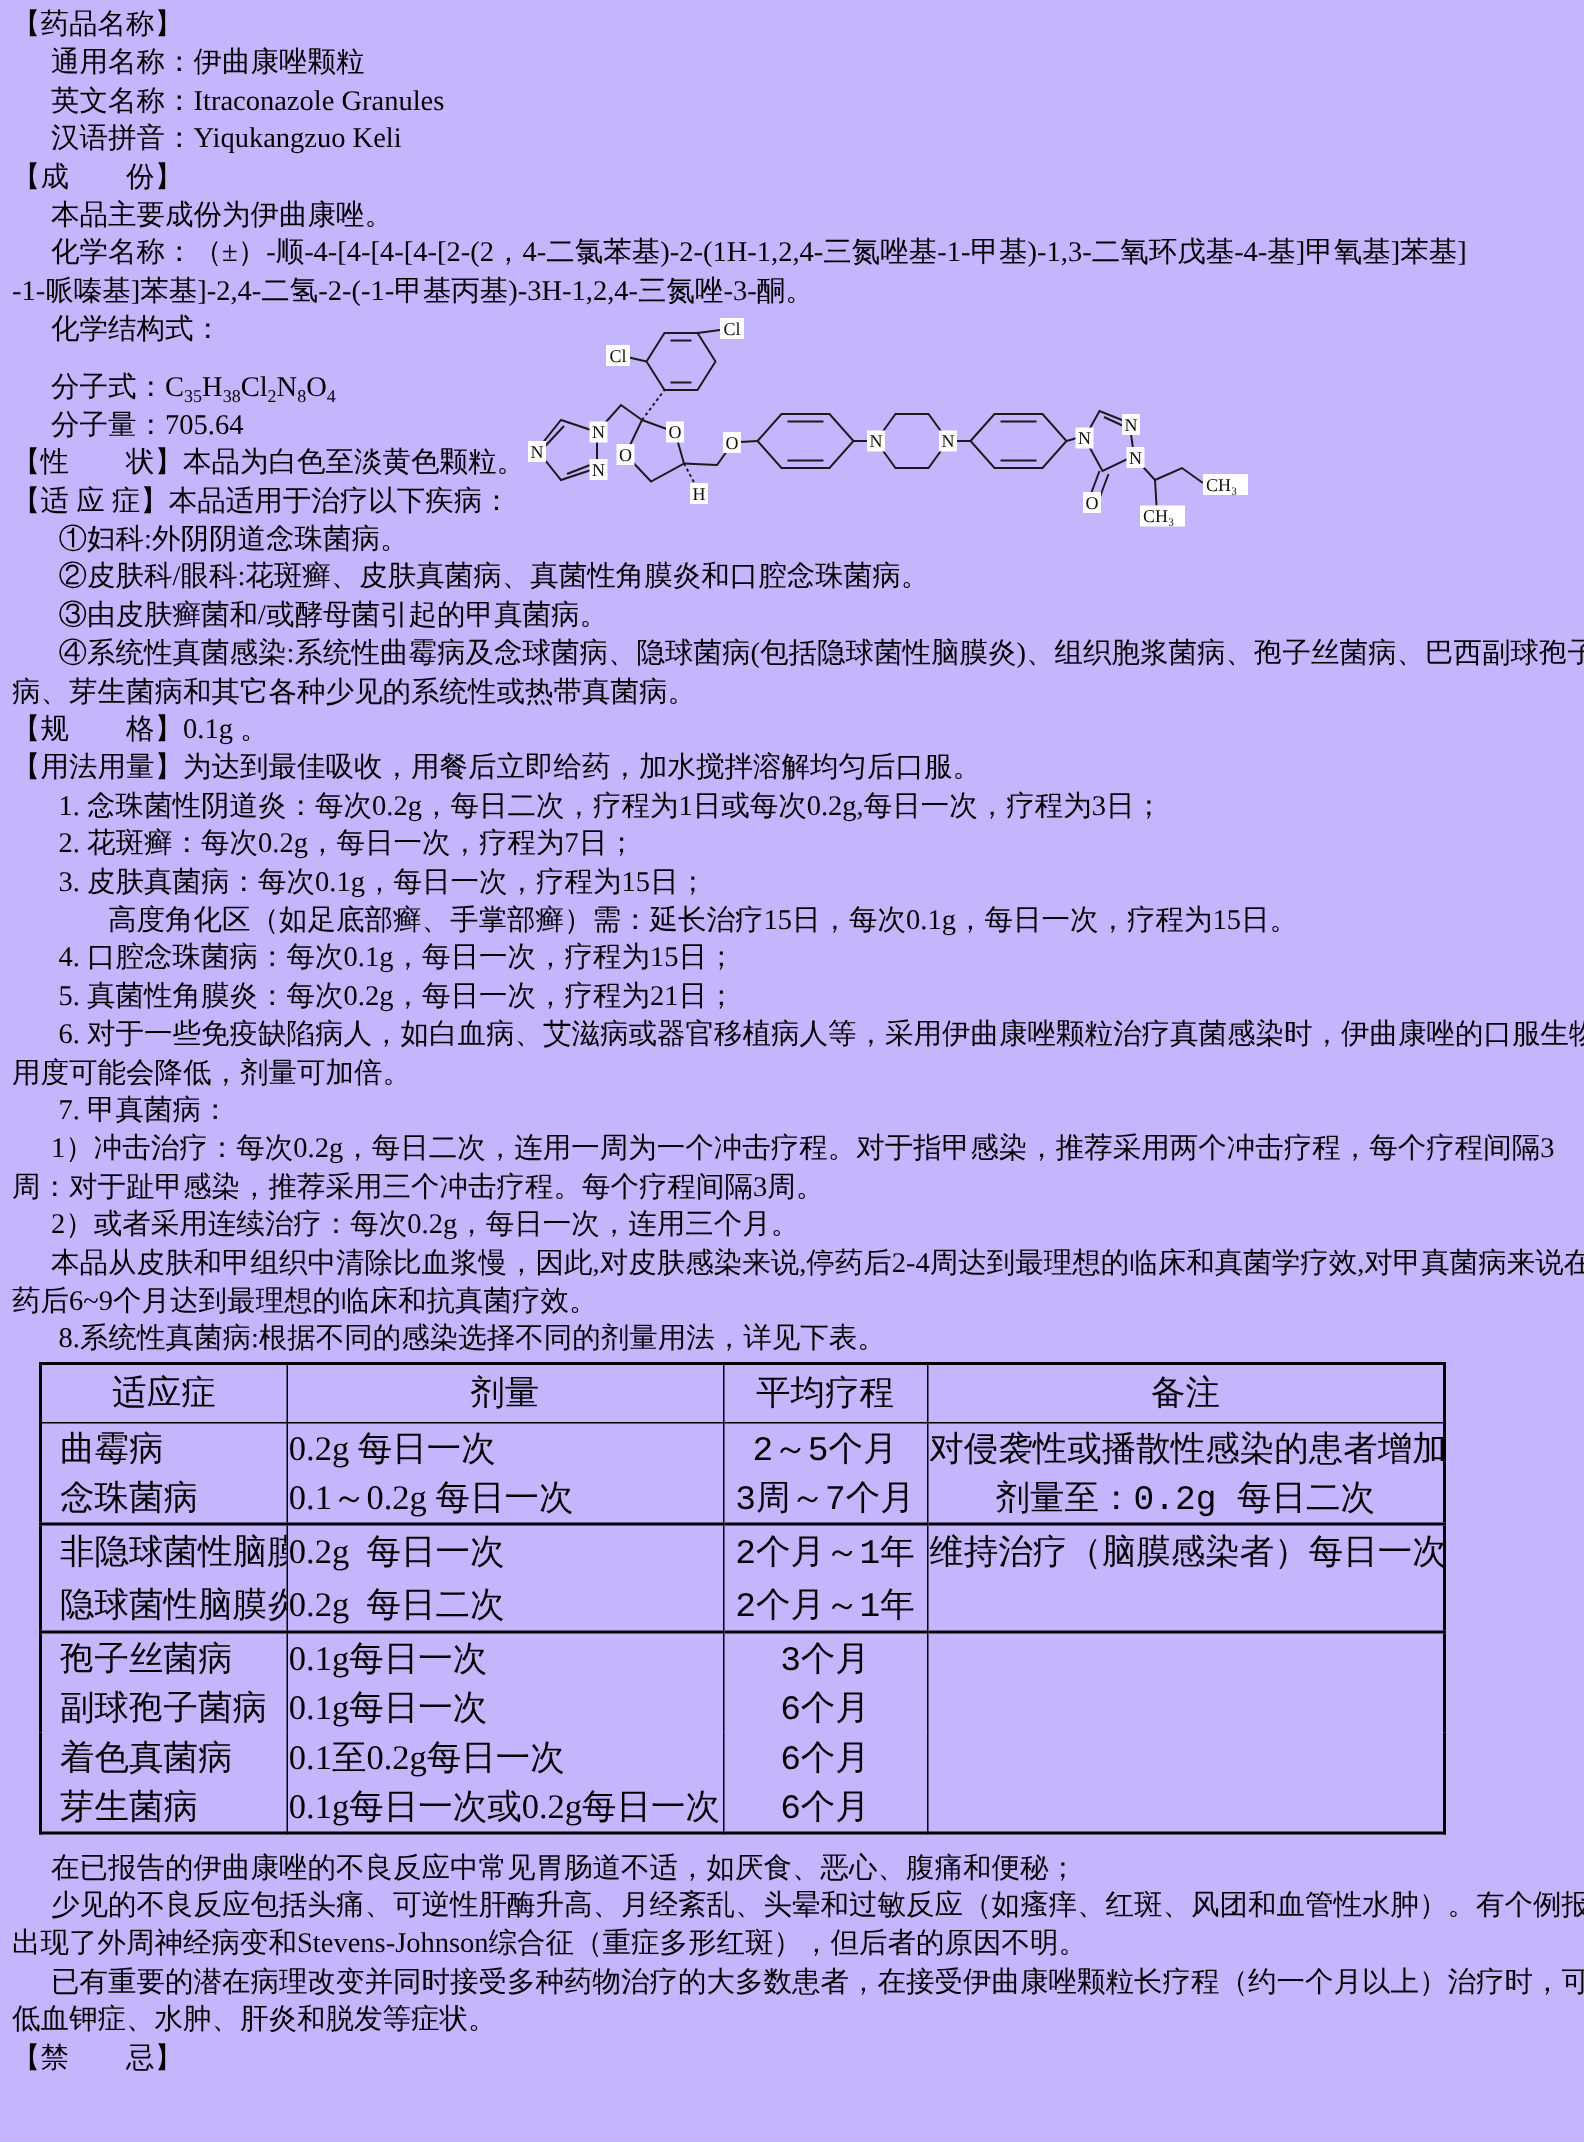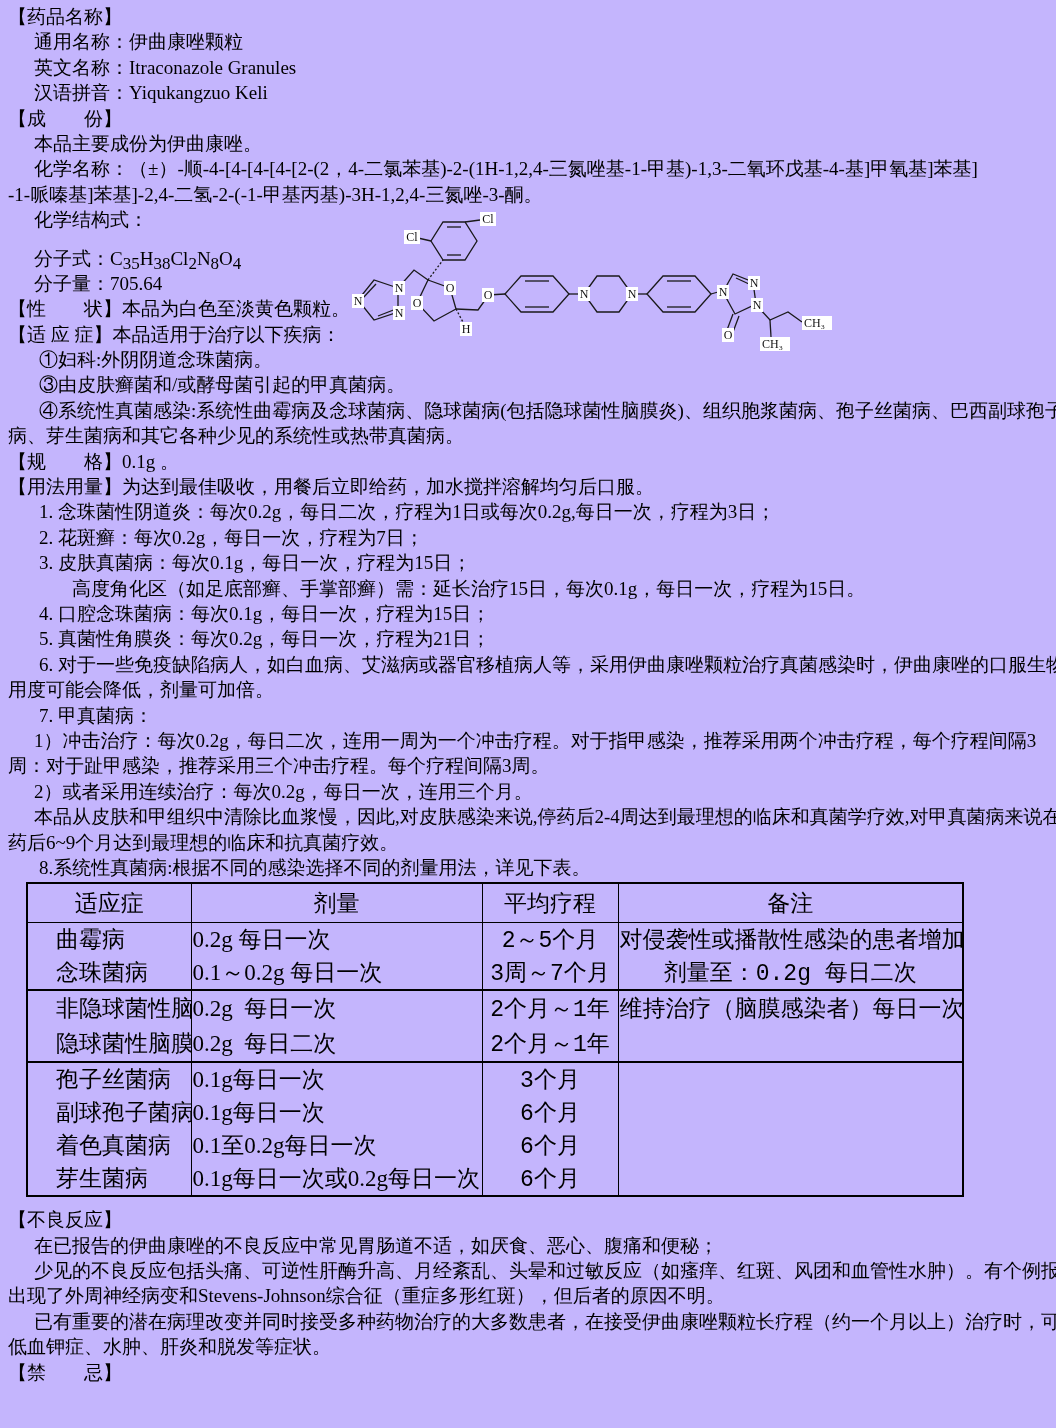--- a/index.html
+++ b/index.html
@@ -5,32 +5,32 @@
   html,body{margin:0;padding:0;background:#fff;}
   .page{position:relative;width:1056px;height:1428px;background:#c4b5fd;color:#000;
         font-family:"Liberation Serif","DejaVu Serif",serif;overflow:hidden;
         padding:4px 8px 0 8px;box-sizing:border-box;}
   .line{height:25.4px;line-height:25.4px;font-size:19px;white-space:pre;}
   .ind0{padding-left:0;}
   .ind1{padding-left:26px;}
   .ind2{padding-left:31px;}
   .ind3{padding-left:64px;}
   .spacer{height:13px;}
-  sub{font-size:17px;line-height:0;vertical-align:-4px;font-family:Liberation Serif, serif;}
+  sub{font-size:12px;line-height:0;vertical-align:-4px;font-family:Liberation Serif, serif;}
   .structure{position:absolute;left:352px;top:210px;width:505px;height:150px;}
   .structure svg{display:block;}
   .structure text{font-family:"Liberation Serif","DejaVu Serif",serif;font-size:12px;fill:#111;}
   table.dose{border-collapse:collapse;table-layout:fixed;width:936px;margin:2px 0 10px 18px;
              border:2px solid #000;font-size:23px;}
   table.dose th,table.dose td{border-left:1px solid #000;border-right:1px solid #000;
              font-weight:normal;white-space:pre;overflow:hidden;}
   table.dose thead th{border-bottom:1px solid #000;height:36px;text-align:center;}
   table.dose tbody+tbody tr:first-child td{border-top:2px solid #000;}
   tbody.g1 td{height:29px;} tbody.g2 td{height:33px;} tbody.g3 td{height:30px;}
-  td.c1{padding-left:28px;} td.c2{}
+  td.c1{padding-left:12px;} td.c2{}
   td.c3,td.c4{text-align:center;font-family:Liberation Mono, monospace;}
 </style>
 </head>
 <body>
 
 <div class="page">
 
   <div id="top-lines">
       <div class="line ind0">【药品名称】</div>
       <div class="line ind1">通用名称：伊曲康唑颗粒</div>
@@ -40,20 +40,21 @@
       <div class="line ind1">本品主要成份为伊曲康唑。</div>
       <div class="line ind1">化学名称：（±）-顺-4-[4-[4-[4-[2-(2，4-二氯苯基)-2-(1H-1,2,4-三氮唑基-1-甲基)-1,3-二氧环戊基-4-基]甲氧基]苯基]</div>
       <div class="line ind0">-1-哌嗪基]苯基]-2,4-二氢-2-(-1-甲基丙基)-3H-1,2,4-三氮唑-3-酮。</div>
       <div class="line ind1">化学结构式：</div>
       <div class="spacer"></div>
       <div class="line ind1">分子式：C<sub>35</sub>H<sub>38</sub>Cl<sub>2</sub>N<sub>8</sub>O<sub>4</sub></div>
       <div class="line ind1">分子量：705.64</div>
       <div class="line ind0">【性　　状】本品为白色至淡黄色颗粒。</div>
       <div class="line ind0">【适 应 症】本品适用于治疗以下疾病：</div>
       <div class="line ind2">①妇科:外阴阴道念珠菌病。</div>
+      <div class="line ind2">②皮肤科/眼科:花斑癣、皮肤真菌病、真菌性角膜炎和口腔念珠菌病。</div>
       <div class="line ind2">③由皮肤癣菌和/或酵母菌引起的甲真菌病。</div>
       <div class="line ind2">④系统性真菌感染:系统性曲霉病及念球菌病、隐球菌病(包括隐球菌性脑膜炎)、组织胞浆菌病、孢子丝菌病、巴西副球孢子菌</div>
       <div class="line ind0">病、芽生菌病和其它各种少见的系统性或热带真菌病。</div>
       <div class="line ind0">【规　　格】0.1g 。</div>
       <div class="line ind0">【用法用量】为达到最佳吸收，用餐后立即给药，加水搅拌溶解均匀后口服。</div>
       <div class="line ind2">1. 念珠菌性阴道炎：每次0.2g，每日二次，疗程为1日或每次0.2g,每日一次，疗程为3日；</div>
       <div class="line ind2">2. 花斑癣：每次0.2g，每日一次，疗程为7日；</div>
       <div class="line ind2">3. 皮肤真菌病：每次0.1g，每日一次，疗程为15日；</div>
       <div class="line ind3">高度角化区（如足底部癣、手掌部癣）需：延长治疗15日，每次0.1g，每日一次，疗程为15日。</div>
       <div class="line ind2">4. 口腔念珠菌病：每次0.1g，每日一次，疗程为15日；</div>
@@ -217,21 +218,20 @@
         <tr>
           <td class="c1">芽生菌病</td>
           <td class="c2">0.1g每日一次或0.2g每日一次</td>
           <td class="c3">6个月</td>
           <td class="c4"></td>
         </tr>
       </tbody>
     </table>
 
   <div id="bottom-lines">
-      <div class="line ind0">【不良反应】</div>
       <div class="line ind1">在已报告的伊曲康唑的不良反应中常见胃肠道不适，如厌食、恶心、腹痛和便秘；</div>
       <div class="line ind1">少见的不良反应包括头痛、可逆性肝酶升高、月经紊乱、头晕和过敏反应（如瘙痒、红斑、风团和血管性水肿）。有个例报告</div>
       <div class="line ind0">出现了外周神经病变和Stevens-Johnson综合征（重症多形红斑），但后者的原因不明。</div>
       <div class="line ind1">已有重要的潜在病理改变并同时接受多种药物治疗的大多数患者，在接受伊曲康唑颗粒长疗程（约一个月以上）治疗时，可见</div>
       <div class="line ind0">低血钾症、水肿、肝炎和脱发等症状。</div>
       <div class="line ind0">【禁　　忌】</div>
     </div>
 
 </div>
 

